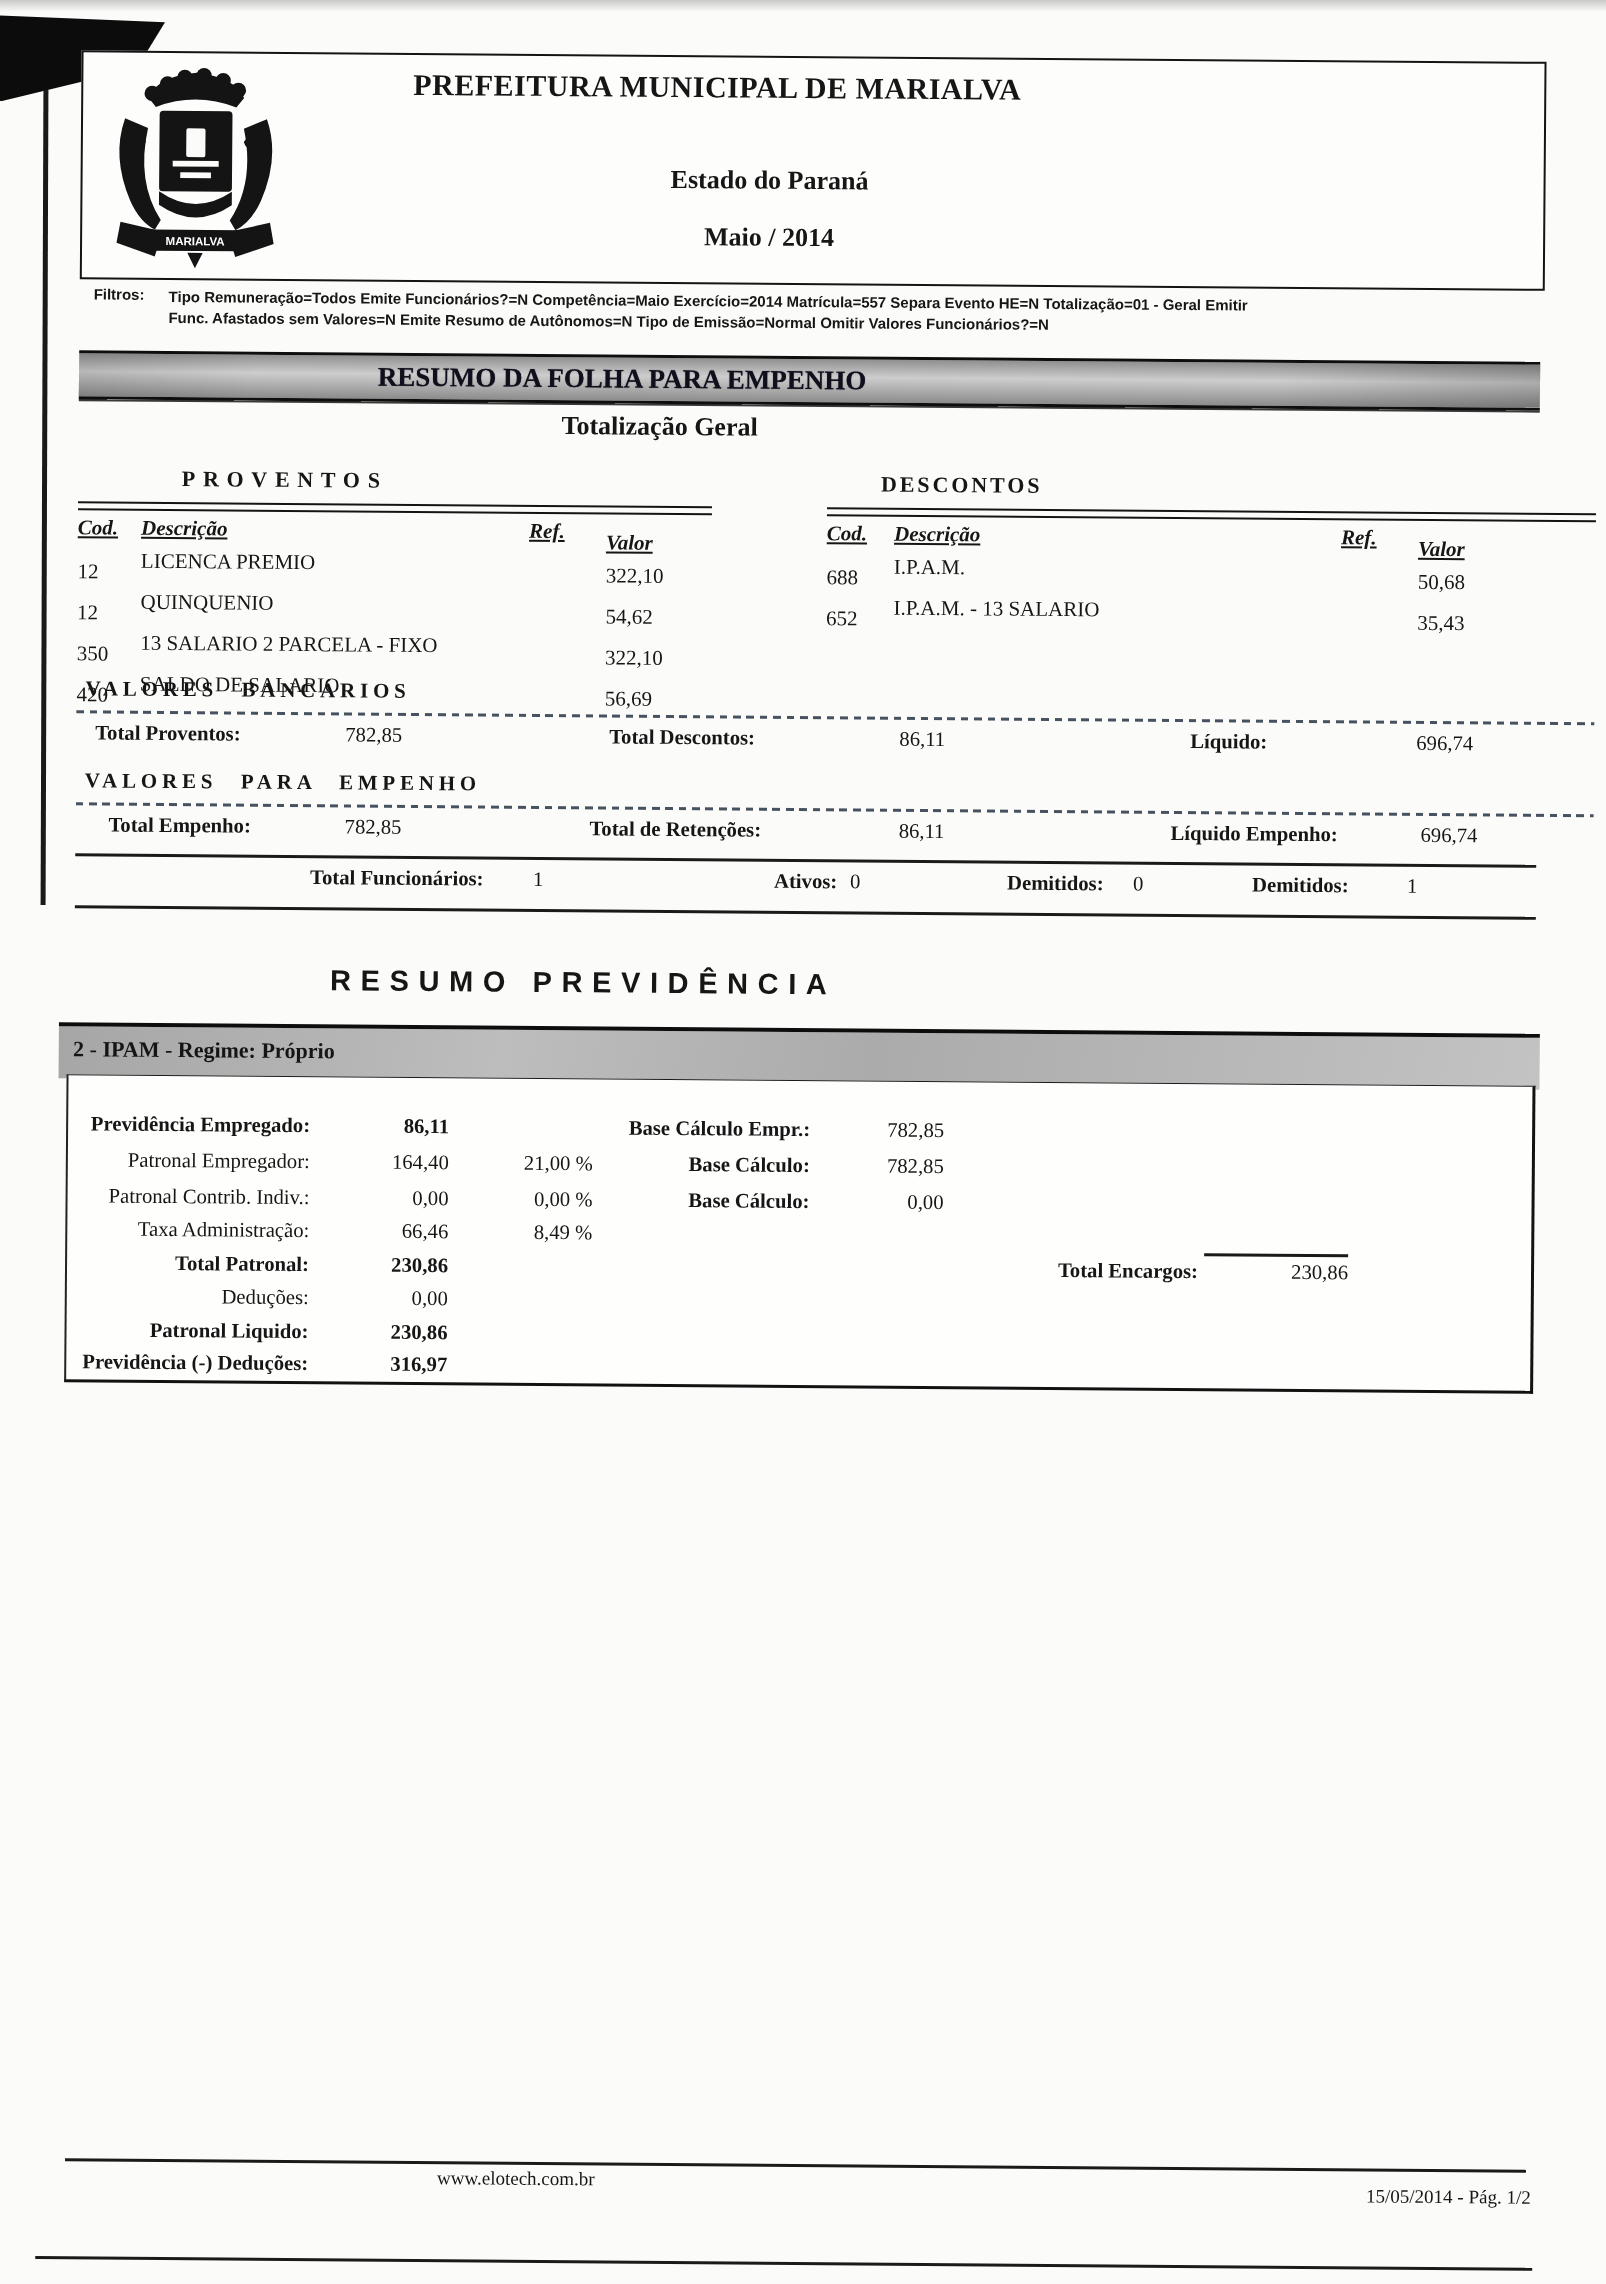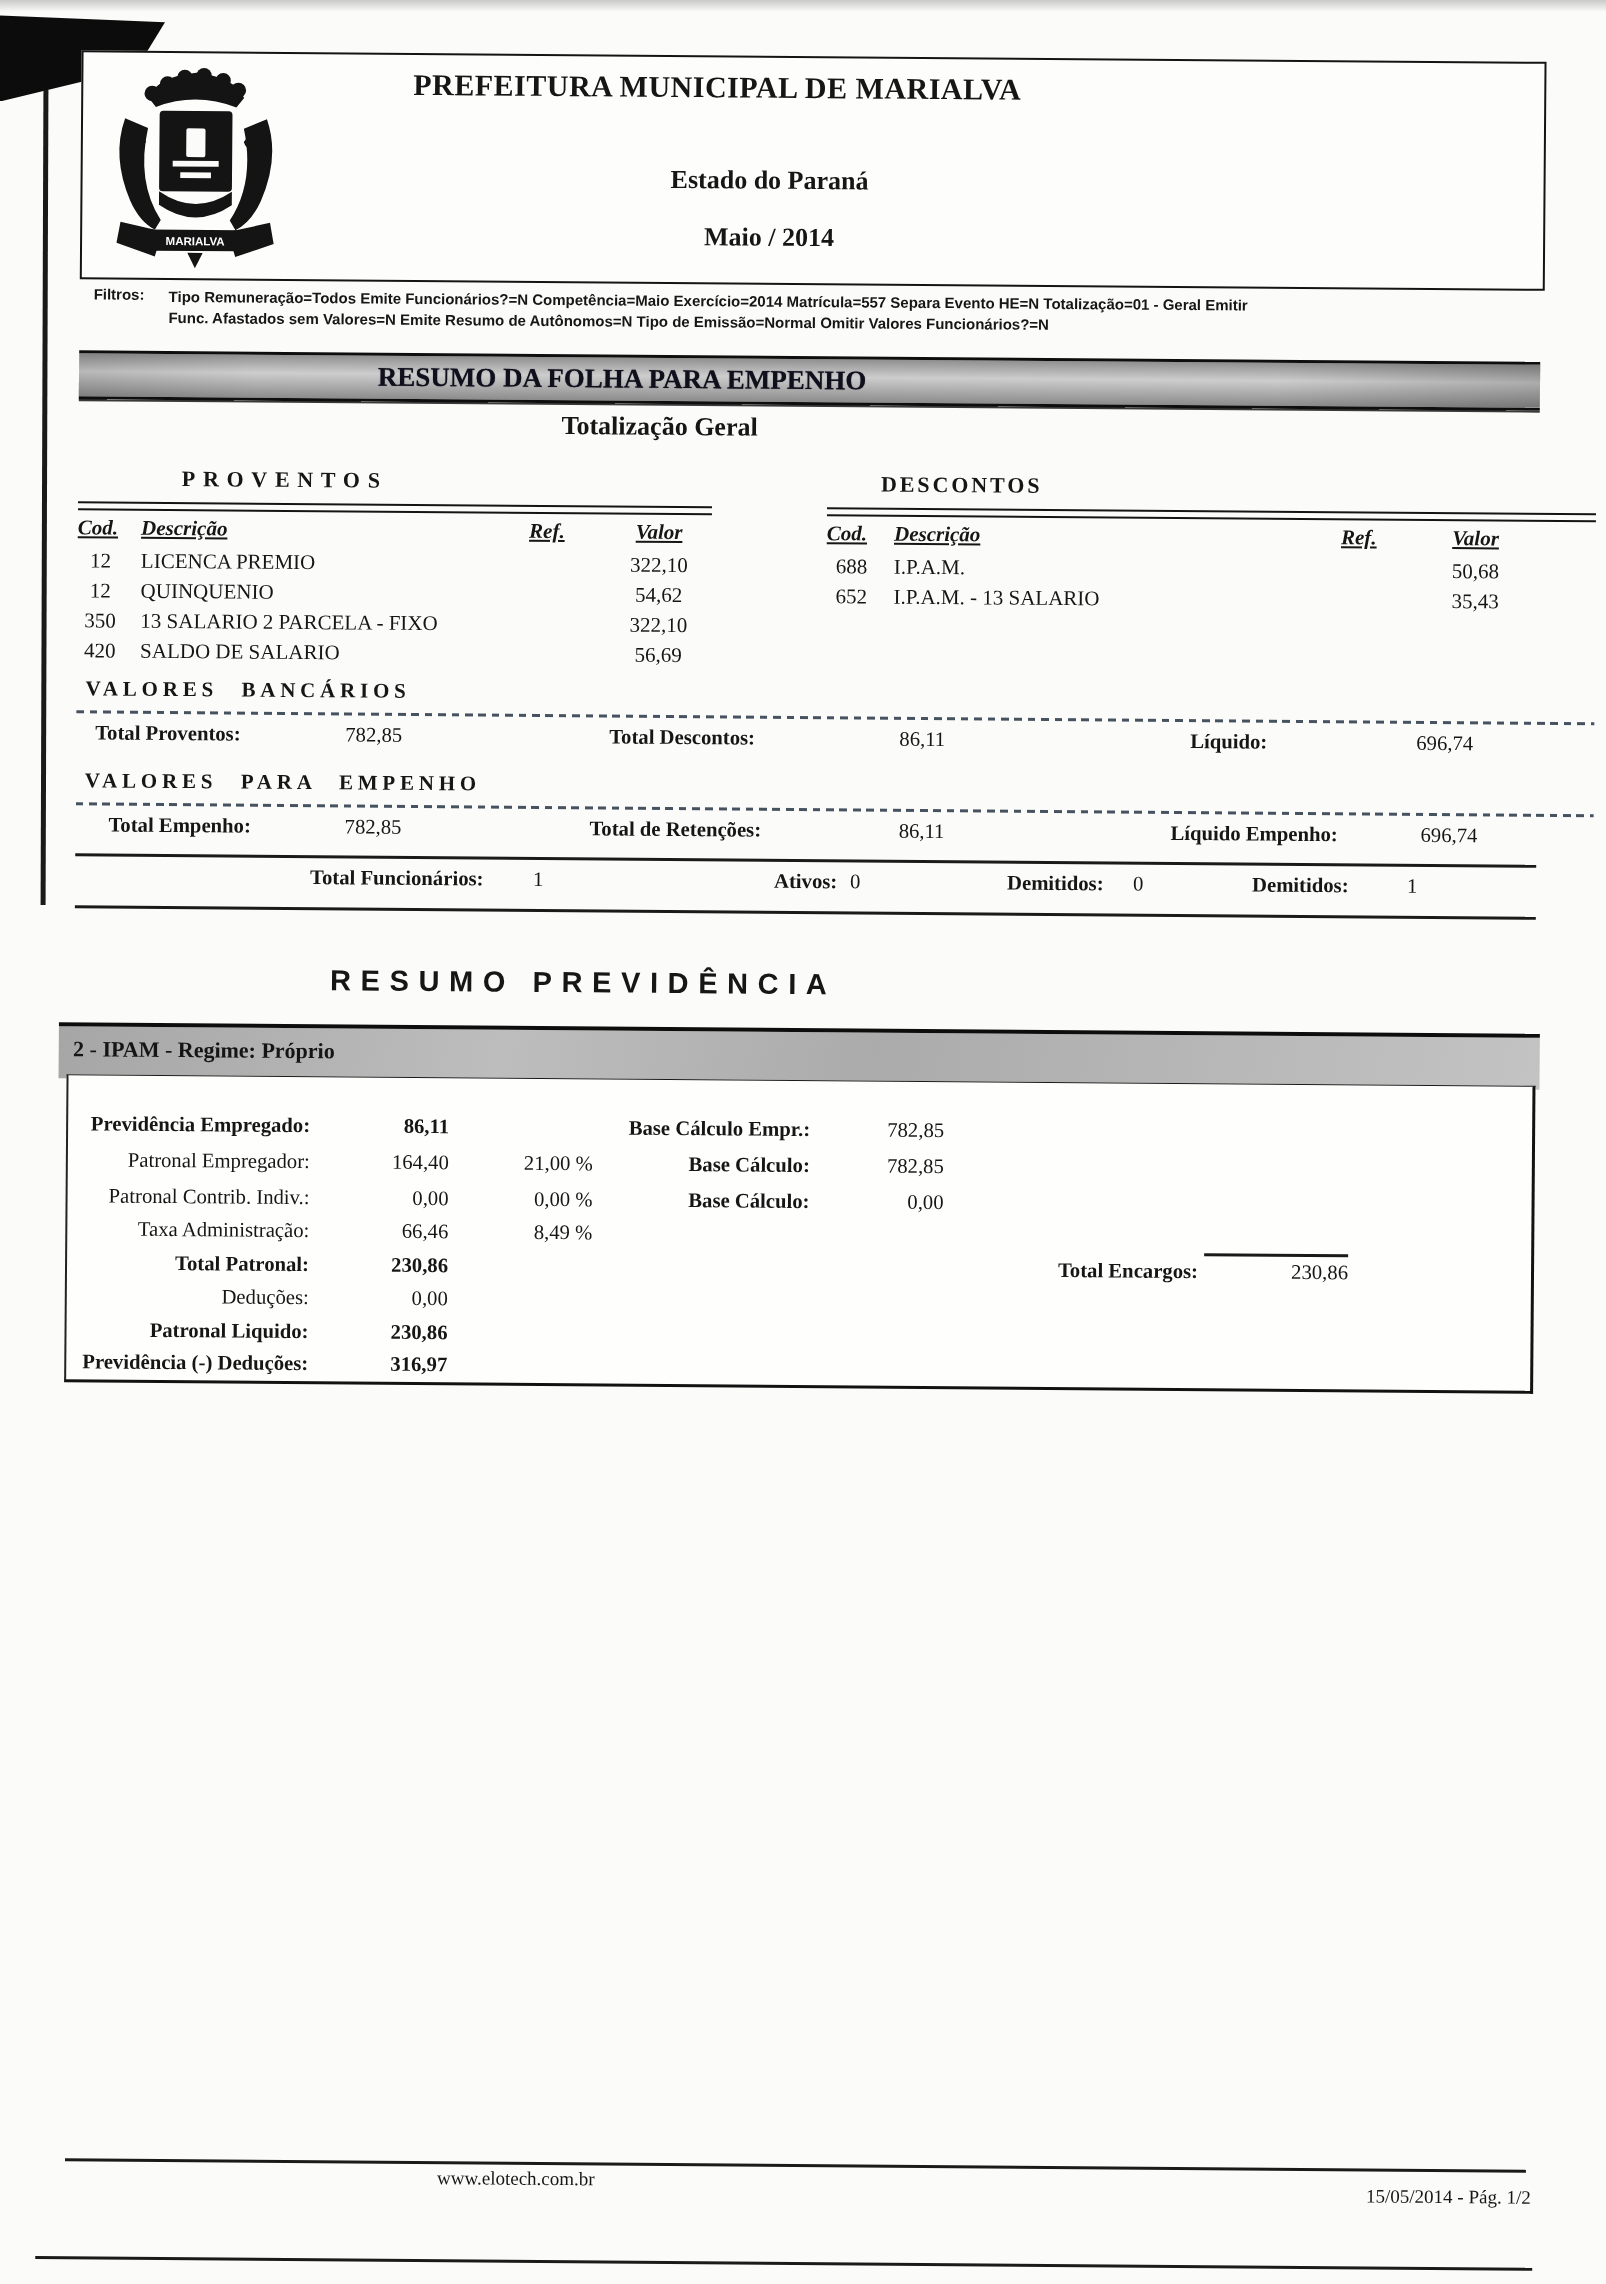--- a/index.html
+++ b/index.html
@@ -32,21 +32,21 @@
   .banner span{display:block;width:1086px;text-align:center;line-height:43px;
                font-weight:bold;font-size:27px;color:#10101c;text-shadow:0 0 1px rgba(10,10,30,.65);}
   .totalizacao{left:82px;top:413px;width:1162px;text-align:center;font-weight:bold;font-size:26px;}
   
   .tbl{font-size:21px;}
   .tbl-title{text-align:center;font-weight:bold;font-size:22px;}
   .dbl{height:4.8px;border-top:2.9px solid #141414;border-bottom:2.9px solid #141414;}
   .grid-p{display:grid;grid-template-columns:46px 17.3px 388px 77px 106px;}
   .grid-d{display:grid;grid-template-columns:50px 17.3px 447px 77px 115px;}
   .thead span{font-style:italic;font-weight:bold;text-decoration:underline;}
-  .c-r{text-align:center;}
+  .c-r{text-align:left;margin-top:11px;}
   .trow{line-height:30px;}
   
   .sec-h{font-weight:bold;font-size:21px;letter-spacing:4.8px;word-spacing:13.4px;}
   .dash{height:2.9px;background:repeating-linear-gradient(90deg,#46525f 0 7.7px,rgba(0,0,0,0) 7.7px 13.4px);}
   .tot{font-size:20.7px;}
   .tot .lb{font-weight:bold;}
   .vnum{display:inline-block;text-align:right;}
   .hline{background:#1a1a1a;height:2.9px;}
   
   .rp-title{left:82px;top:968px;width:1018px;text-align:center;

